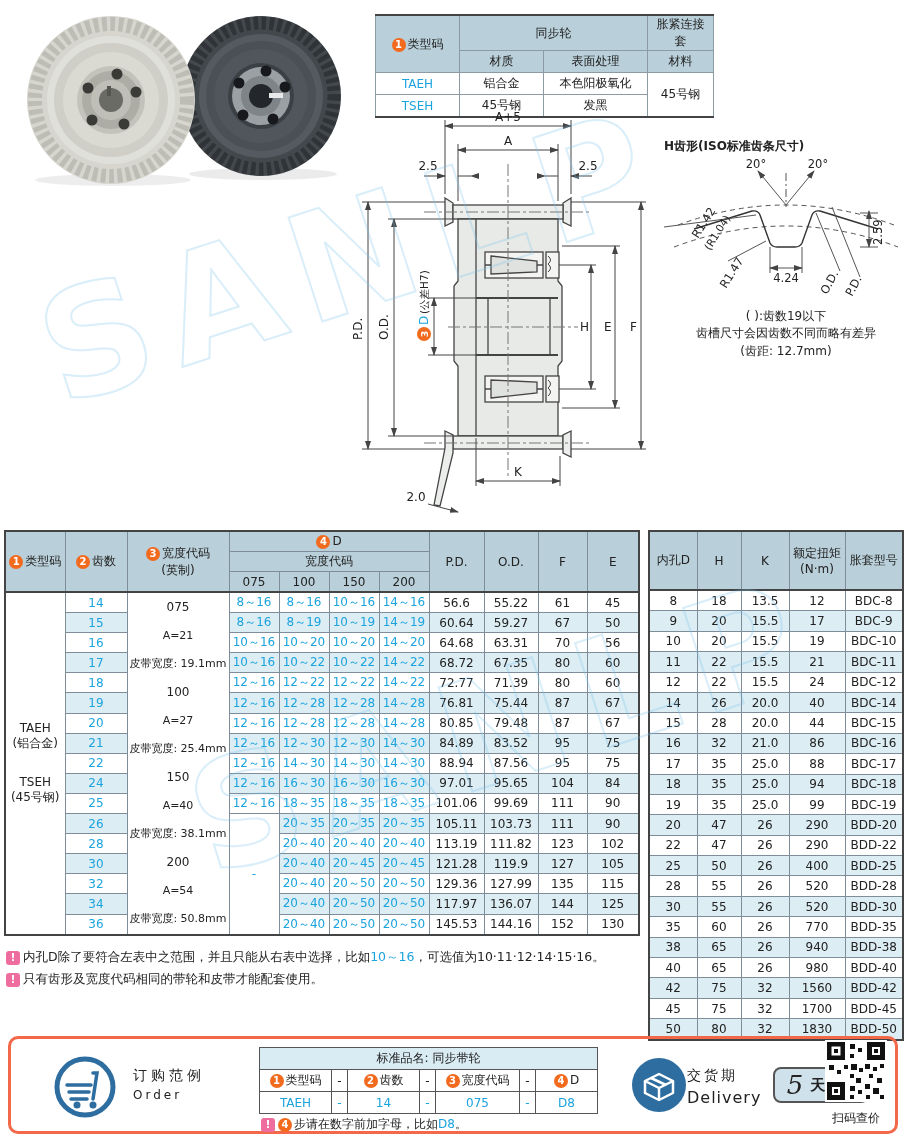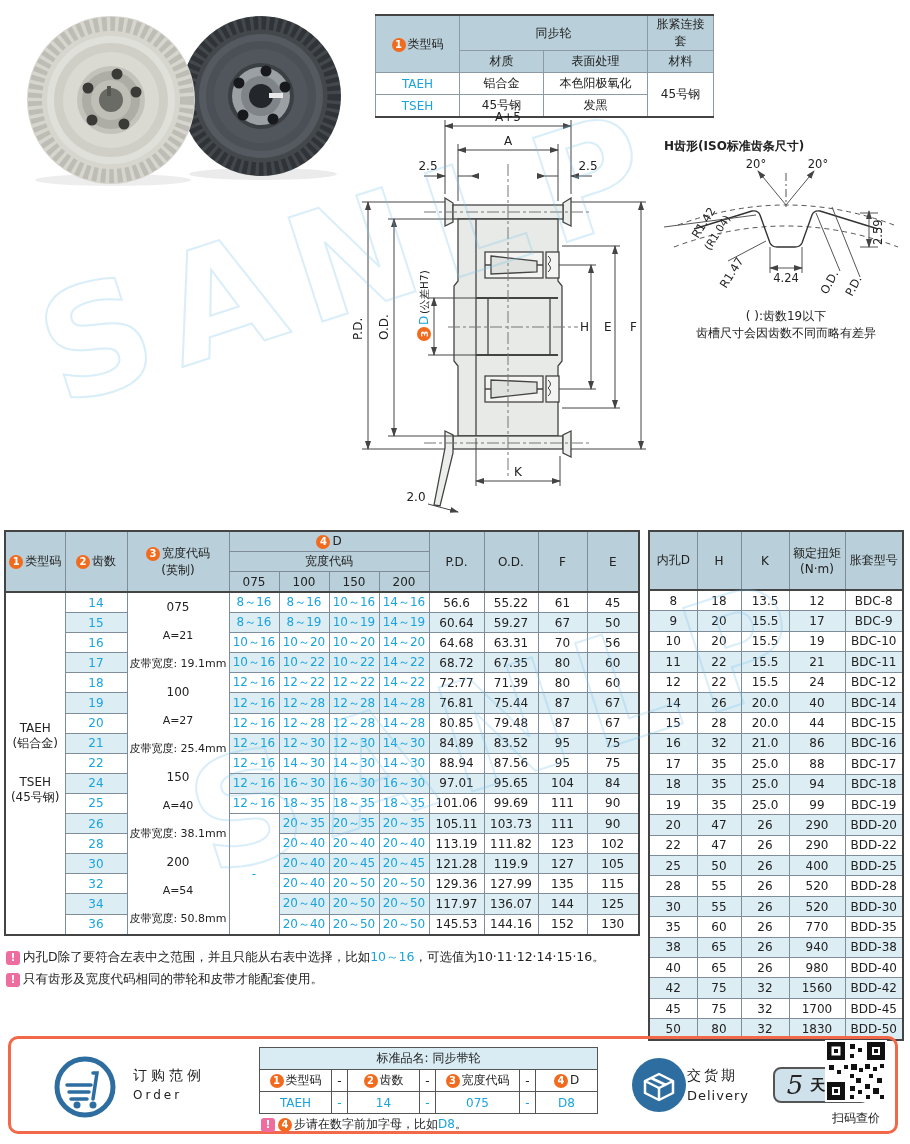--- a/index.html
+++ b/index.html
@@ -52,21 +52,21 @@
   .obox{position:absolute;left:8px;top:1036px;width:890px;height:98px;border:3px solid #f26848;border-radius:10px;box-sizing:border-box;z-index:2;}
   .ordericon{position:absolute;left:42px;top:16px;}
   .ordertxt{position:absolute;left:122px;top:26px;font-size:14px;letter-spacing:4px;line-height:1.5;white-space:nowrap;}
   .ordertxt .en{font-size:12px;letter-spacing:3px;}
   .otable{position:absolute;left:248px;top:8px;table-layout:fixed;}
   .otable td{border:1px solid #555;text-align:center;height:21px;font-size:12px;padding:0 2px;}
   .otable .tt{background:#d9ebf3;}
   .onote{position:absolute;left:250px;top:77px;font-size:12px;}
   .dlvicon{position:absolute;left:618px;top:16px;}
   .dlvtxt{position:absolute;left:676px;top:26px;font-size:14px;letter-spacing:3px;line-height:1.5;white-space:nowrap;}
-  .dlvtxt .en{font-size:13px;letter-spacing:1px;text-align:center;}
+  .dlvtxt .en{font-size:16px;letter-spacing:1px;text-align:center;}
   .daysbtn{position:absolute;left:762px;top:28px;width:96px;height:36px;background:#cfe2eb;border:2px solid #555;
            border-radius:8px;display:flex;align-items:center;justify-content:center;gap:7px;box-sizing:border-box;}
   .daysbtn .d5{font-family:"DejaVu Serif","Liberation Serif",serif;font-style:italic;font-size:26px;}
   .daysbtn .dd{font-size:15px;font-weight:bold;}
   .qr{position:absolute;left:824px;top:1040px;width:64px;text-align:center;z-index:3;}
   .qr .ql{font-size:12px;margin-top:5px;}
   svg text{font-family:"DejaVu Sans","Liberation Sans",sans-serif;}
 </style>
 </head>
 <body>
@@ -293,20 +293,21 @@
         <text transform="translate(46,96) rotate(-58)" font-size="10.5">(R1.04)</text>
         <text transform="translate(62,134) rotate(-58)">R1.47</text>
         <text x="122" y="127" text-anchor="middle">4.24</text>
         <text transform="translate(163,140) rotate(-62)">O.D.</text>
         <text transform="translate(188,142) rotate(-62)">P.D.</text>
         <text transform="translate(218,90) rotate(-90)">2.59</text>
       </g>
     </svg>
     <div class="n">( ):齿数19以下</div>
     <div class="n">齿槽尺寸会因齿数不同而略有差异</div>
+    <div class="n">(齿距: 12.7mm)</div>
   </div>
 
   <table class="lt">
     <colgroup>
       <col style="width:60px">
         <col style="width:62px">
         <col style="width:102px">
       <col style="width:50px">
         <col style="width:50px">
         <col style="width:50px">

